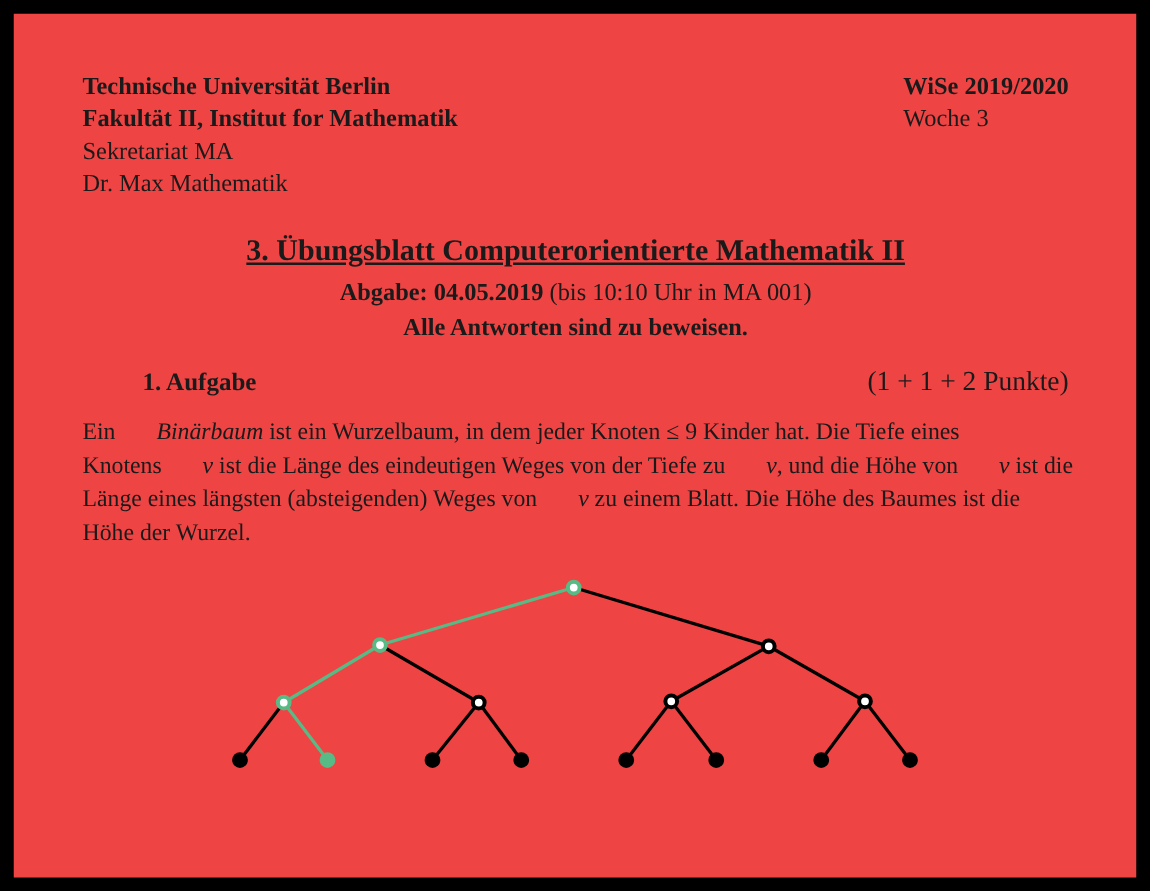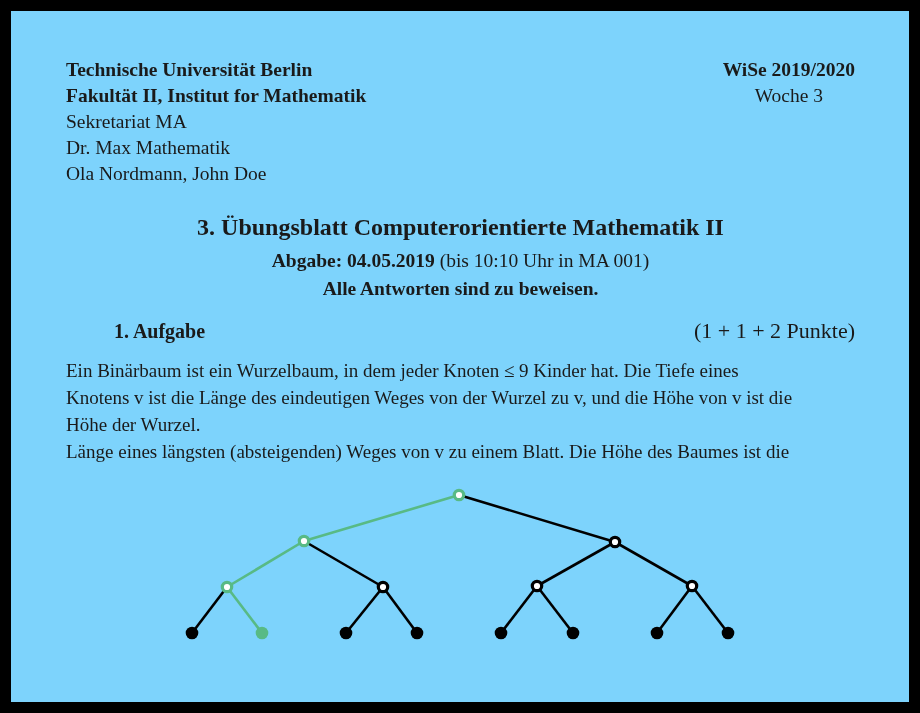--- a/index.html
+++ b/index.html
@@ -1,48 +1,49 @@
 <!DOCTYPE html>
 <html><head>
 <meta charset="utf-8">
 <style>
   html,body{margin:0;padding:0;background:#e8e8e8;}
   .page{
     position:relative;
     width:920px;height:713px;
     box-sizing:border-box;
-    background:#7dd3fc;
+    background:#ef4444;
     border:11px solid #000000;
     font-family:"Liberation Serif","DejaVu Serif",serif;
     color:#1a1a1a;
     overflow:hidden;
   }
   .content{
     box-sizing:border-box;
     width:100%;height:100%;
     padding:46px 54px 0 55px;
   }
   .bold{font-weight:bold;}
-  .it{}
+  .it{font-style:italic;margin-left:28px;}
 
   .header-row{
     display:flex;
     justify-content:space-between;
     align-items:flex-start;
     font-size:19.5px;
     line-height:26px;
   }
-  .header-right{text-align:center;}
+  .header-right{text-align:left;}
 
   .title-block{text-align:center;}
   .sheet-title{
     margin:24px 0 0 0;
     font-size:24px;
     line-height:32px;
     font-weight:bold;
+    text-decoration:underline;
   }
   .deadline-line{
     margin-top:4px;
     font-size:19.5px;
     line-height:28px;
   }
   .proof-notice{
     font-size:19.5px;
     line-height:28px;
     font-weight:bold;
@@ -78,21 +79,20 @@
 
 <div class="page">
   <div class="content">
 
     <div class="header-row">
       <div class="header-left">
         <div class="bold">Technische Universität Berlin</div>
         <div class="bold">Fakultät II, Institut for Mathematik</div>
         <div>Sekretariat MA</div>
         <div>Dr. Max Mathematik</div>
-        <div>Ola Nordmann, John Doe</div>
       </div>
       <div class="header-right">
         <div class="bold">WiSe 2019/2020</div>
         <div>Woche 3</div>
       </div>
     </div>
 
     <div class="title-block">
       <h1 class="sheet-title">3. Übungsblatt Computerorientierte Mathematik II</h1>
       <div class="deadline-line">
@@ -101,23 +101,23 @@
       <div class="proof-notice">Alle Antworten sind zu beweisen.</div>
     </div>
 
     <div class="task-row">
       <div class="task-heading">1. Aufgabe</div>
       <div class="task-points">(1 + 1 + 2 Punkte)</div>
     </div>
 
     <div class="paragraph">
       <div class="pline"><span>Ein </span><span class="it">Binärbaum</span><span> ist ein Wurzelbaum, in dem jeder Knoten ≤ 9 Kinder hat. Die Tiefe eines</span></div>
-      <div class="pline"><span>Knotens </span><span class="it">v</span><span> ist die Länge des eindeutigen Weges von der Wurzel zu </span><span class="it">v</span><span>, und die Höhe von </span><span class="it">v</span><span> ist die</span></div>
+      <div class="pline"><span>Knotens </span><span class="it">v</span><span> ist die Länge des eindeutigen Weges von der Tiefe zu </span><span class="it">v</span><span>, und die Höhe von </span><span class="it">v</span><span> ist die</span></div>
+      <div class="pline"><span>Länge eines längsten (absteigenden) Weges von </span><span class="it">v</span><span> zu einem Blatt. Die Höhe des Baumes ist die</span></div>
       <div class="pline"><span>Höhe der Wurzel.</span></div>
-      <div class="pline"><span>Länge eines längsten (absteigenden) Weges von </span><span class="it">v</span><span> zu einem Blatt. Die Höhe des Baumes ist die</span></div>
     </div>
 
     <svg id="tree-svg" class="tree-figure" viewBox="0 0 640 175">
         <line x1="309" y1="18" x2="154" y2="64" stroke="#58ba85" stroke-width="2.6"></line>
         <line x1="309" y1="18" x2="465" y2="65" stroke="#000000" stroke-width="2.6"></line>
         <line x1="154" y1="64" x2="77" y2="110" stroke="#58ba85" stroke-width="2.6"></line>
         <line x1="154" y1="64" x2="233" y2="110" stroke="#000000" stroke-width="2.6"></line>
         <line x1="465" y1="65" x2="387" y2="109" stroke="#000000" stroke-width="2.6"></line>
         <line x1="465" y1="65" x2="542" y2="109" stroke="#000000" stroke-width="2.6"></line>
         <line x1="77" y1="110" x2="42" y2="156" stroke="#000000" stroke-width="2.6"></line>

